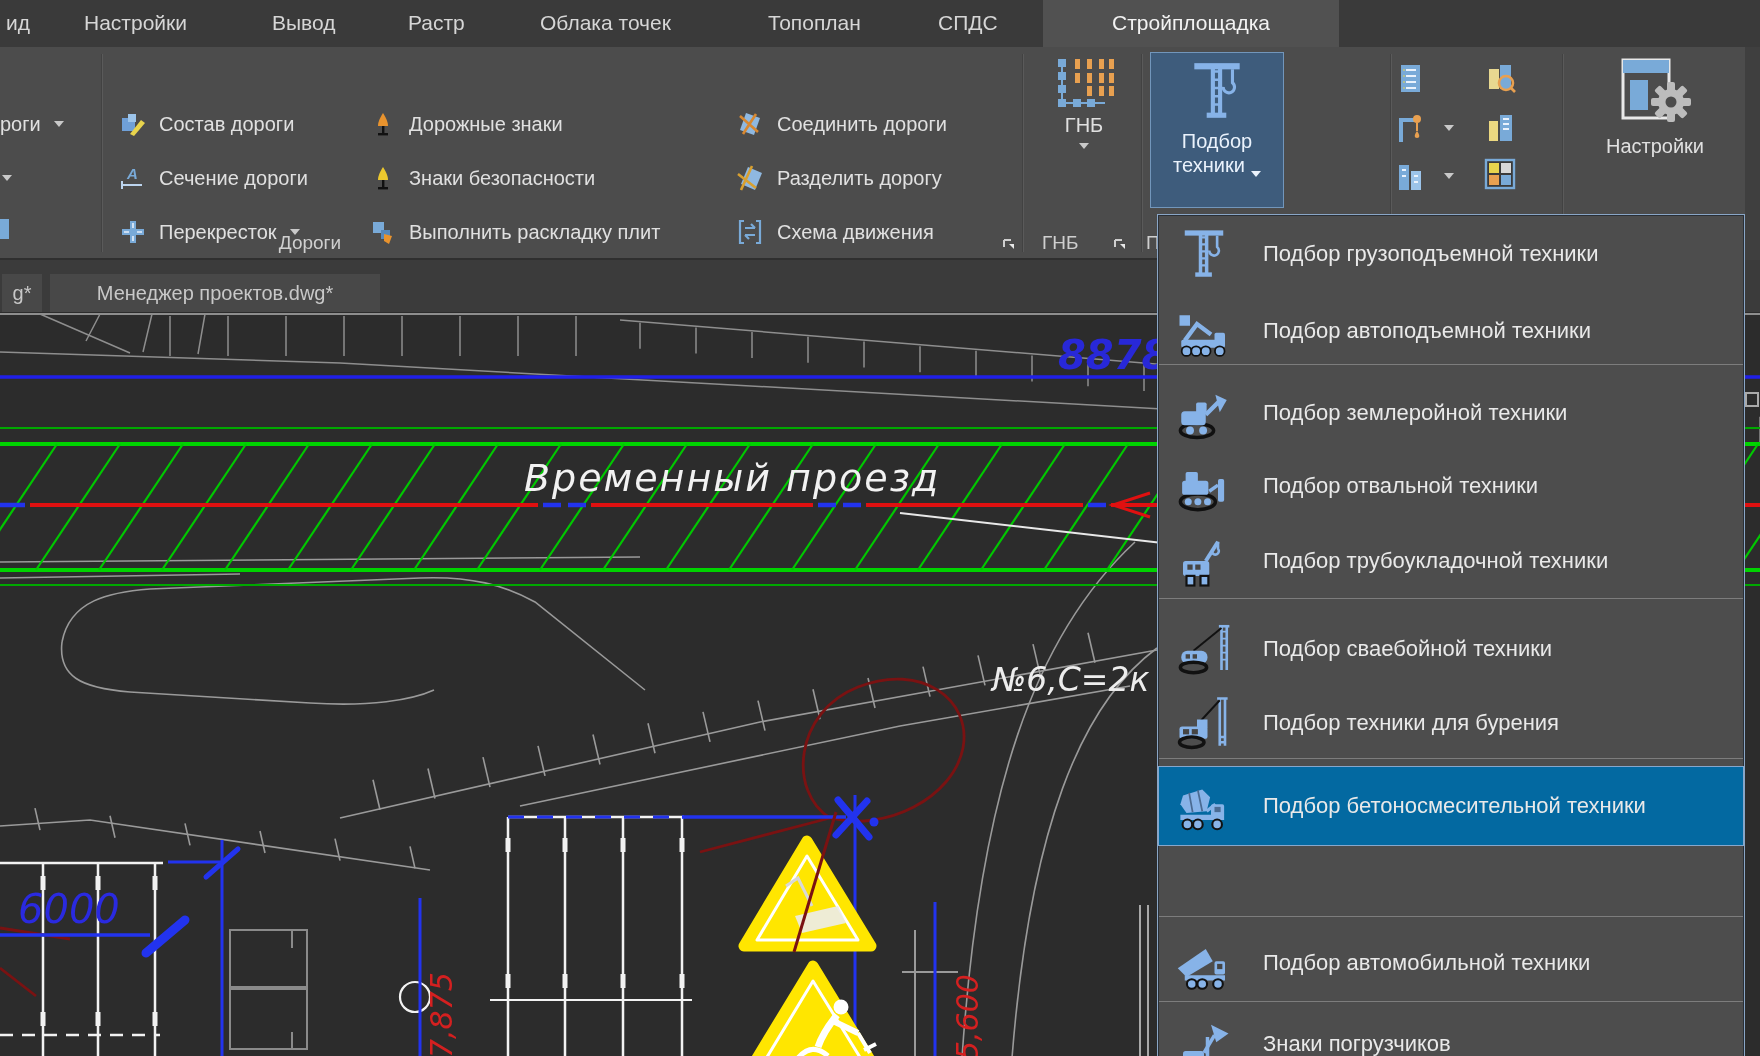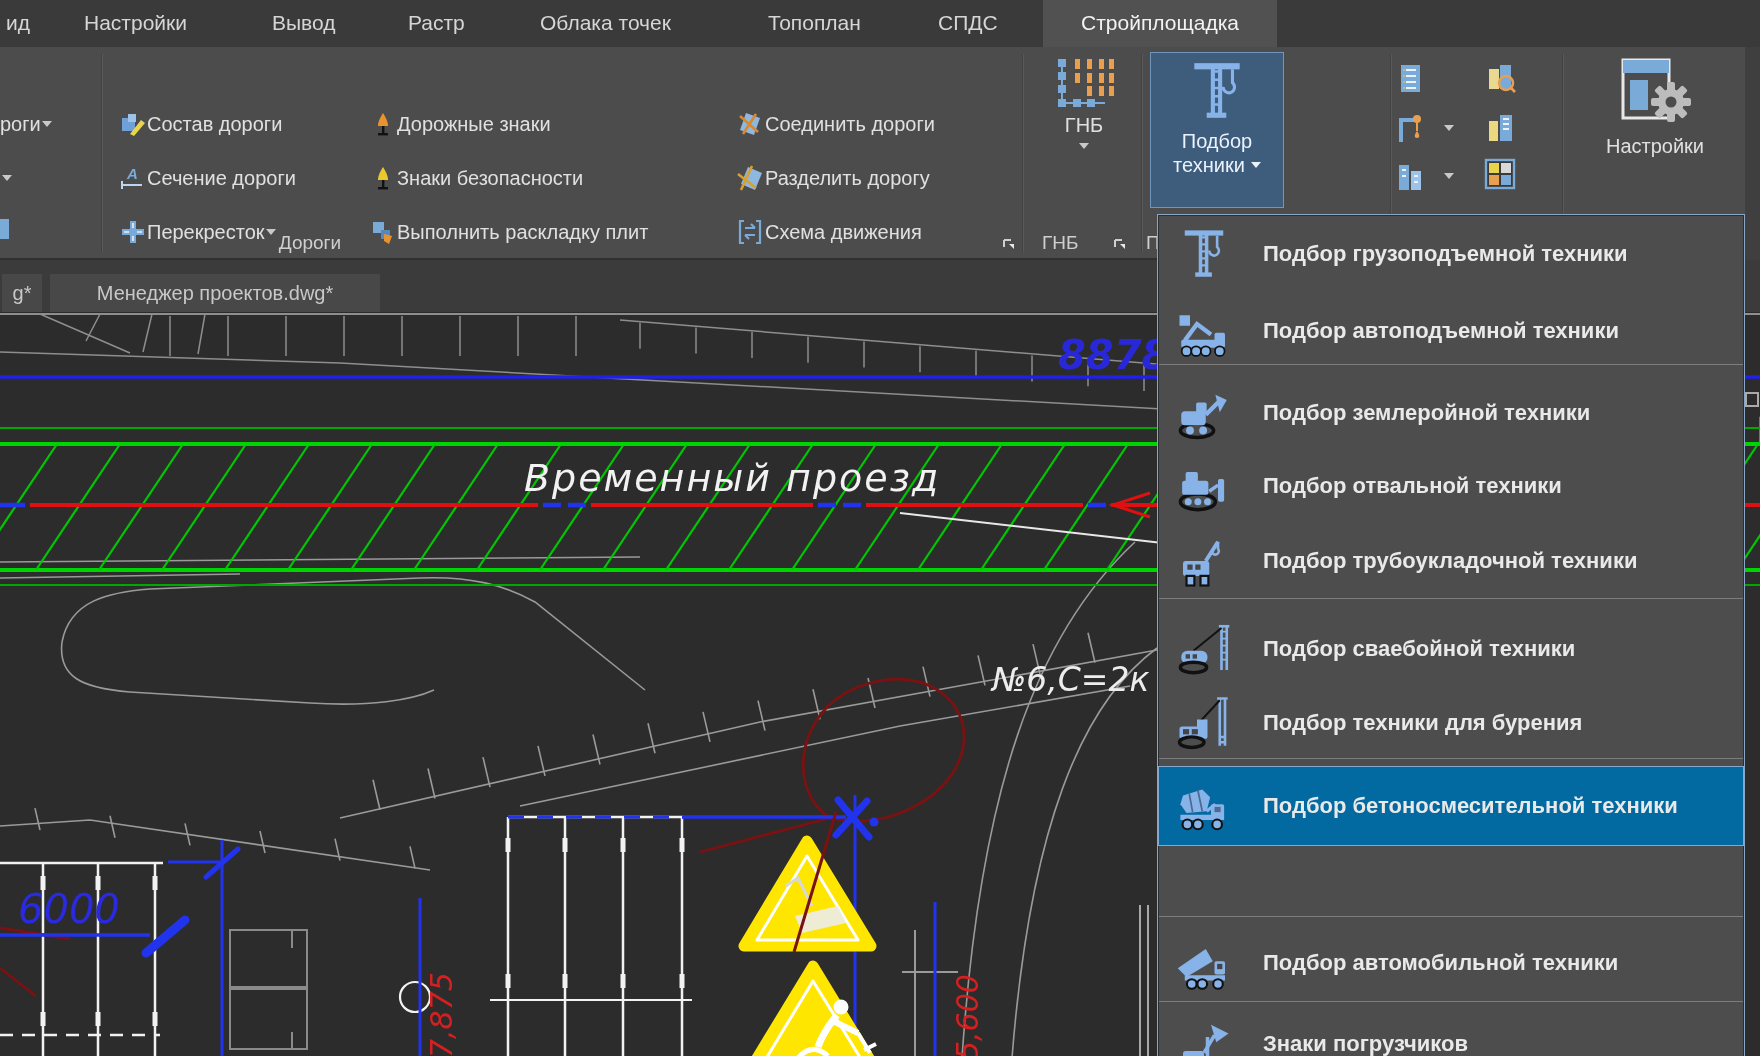--- a/index.html
+++ b/index.html
@@ -2,26 +2,26 @@
 <html><head>
 <meta charset="utf-8">
 <style>
   html,body{margin:0;padding:0;background:#222;}
   #app{position:relative;width:1760px;height:1056px;overflow:hidden;
        font-family:"Liberation Sans",sans-serif;background:#2c2c2c;}
   .abs{position:absolute;}
   
   #menubar{position:absolute;left:0;top:0;width:1760px;height:47px;background:#3a3a3a;z-index:5;}
   .mitem{position:absolute;top:11px;font-size:21px;color:#d6d6d6;white-space:nowrap;cursor:default;}
-  #menutab-active{position:absolute;left:1043px;top:0;width:234px;height:47px;background:#515151;}
+  #menutab-active{position:absolute;left:1043px;top:0;width:296px;height:47px;background:#515151;}
   #menutab-active span{position:absolute;left:0;top:11px;width:100%;text-align:center;font-size:21px;color:#f2f2f2;}
   
   #ribbon{position:absolute;left:0;top:47px;width:1760px;height:213px;background:#4c4c4c;z-index:4;}
   .vdiv{position:absolute;top:7px;height:198px;width:1px;background:#424242;box-shadow:1px 0 0 #5a5a5a;}
-  .rbtn{position:absolute;display:flex;align-items:center;gap:1px;height:30px;cursor:default;}
+  .rbtn{position:absolute;display:flex;align-items:center;gap:13px;height:30px;cursor:default;}
   .rbtn span{font-size:20px;color:#e0e0e0;white-space:nowrap;}
   .chev{width:0;height:0;border-left:5px solid transparent;border-right:5px solid transparent;border-top:6px solid #c9c9c9;display:inline-block;}
   .bigbtn{position:absolute;display:flex;flex-direction:column;align-items:center;justify-content:flex-start;cursor:default;}
   .bigbtn span{font-size:20px;color:#e0e0e0;line-height:24px;}
   #btn-equip{background:#3e5c7c;border:1px solid #7296bb;}
   #btn-equip span{color:#eaf2fc;}
   .pfooter{position:absolute;top:185px;font-size:19px;color:#cfcfcf;white-space:nowrap;}
   #ribbon-bottom{position:absolute;left:0;top:258px;width:1760px;height:2px;background:#2f2f2f;z-index:4;}
   #ribbon-right-strip{position:absolute;left:1745px;top:47px;width:15px;height:213px;background:#3f3f3f;z-index:4;}
   
@@ -30,21 +30,21 @@
         display:flex;align-items:center;justify-content:center;white-space:nowrap;cursor:default;}
   .dtab.active{top:10px;height:42px;background:#6e6e6e;color:#ffffff;}
   .dtab .closex{margin-left:26px;font-size:24px;color:#e8e8e8;cursor:pointer;}
   
   #canvas-wrap{position:absolute;left:0;top:312px;width:1760px;height:744px;background:#2c2c2c;z-index:1;}
   .cvlabel{position:absolute;z-index:2;font-family:"DejaVu Sans",sans-serif;font-style:italic;white-space:nowrap;}
   .vtext{transform-origin:0 0;transform:rotate(-90deg);}
   
   #dropdown{position:absolute;left:1157px;top:214px;width:586px;height:842px;background:#4d4d4d;
             border:1px solid #8aa6c6;box-shadow:inset 0 0 0 1px #2a2f36;z-index:10;overflow:hidden;}
-  .dd-item{position:absolute;left:1px;right:1px;height:66px;display:flex;align-items:center;cursor:pointer;font-weight:bold;}
+  .dd-item{position:absolute;left:1px;right:1px;height:66px;display:flex;align-items:center;cursor:pointer;}
   .dd-item .ico{width:58px;height:58px;margin-left:16px;flex:0 0 58px;display:flex;align-items:center;justify-content:center;}
   .dd-item span{margin-left:30px;font-size:22px;color:#e9e9e9;white-space:nowrap;}
   .dd-item.hl{height:78px;background:#0369a1;border:1px solid #86a7cc;margin-left:-1px;margin-right:-1px;}
   .dd-sep{position:absolute;left:1px;right:1px;height:1px;background:#7d7d7d;}
 </style>
 </head>
 <body>
 
 <div id="app">
 
@@ -191,21 +191,21 @@
 
     <div class="bigbtn" id="btn-equip" style="left:1150px;top:5px;width:132px;height:154px">
       <svg width="66" height="76" viewBox="0 0 64 64">
         <path d="M28,6 V54 M35,6 V54" stroke="#87b3e8" stroke-width="4" fill="none"></path>
         <path d="M28,13 h7 M28,21 h7 M28,29 h7 M28,37 h7 M28,45 h7" stroke="#87b3e8" stroke-width="2.4"></path>
         <rect x="10" y="5" width="44" height="6" fill="#87b3e8"></rect>
           <rect x="22" y="53" width="19" height="5" fill="#87b3e8"></rect>
         <path d="M47,11 v13 a5.5,5.5 0 1 1 -9,4" stroke="#87b3e8" stroke-width="3" fill="none"></path>
       </svg>
       <span>Подбор</span>
-      <span style="display:flex;align-items:center;gap:6px">
+      <span style="display:flex;align-items:flex-end;gap:6px">
         <span>техники</span>
         <i class="chev" style="border-top-color:#eaf2fc"></i>
       </span>
     </div>
     <span class="pfooter" style="left:1146px">П</span>
 
     <div class="vdiv" style="left:1390px"></div>
 
     <svg class="abs" style="left:1398px;top:17px" width="28" height="30" viewBox="0 0 28 30">
       <rect x="3" y="1" width="19" height="27" fill="#79aad8"></rect>

